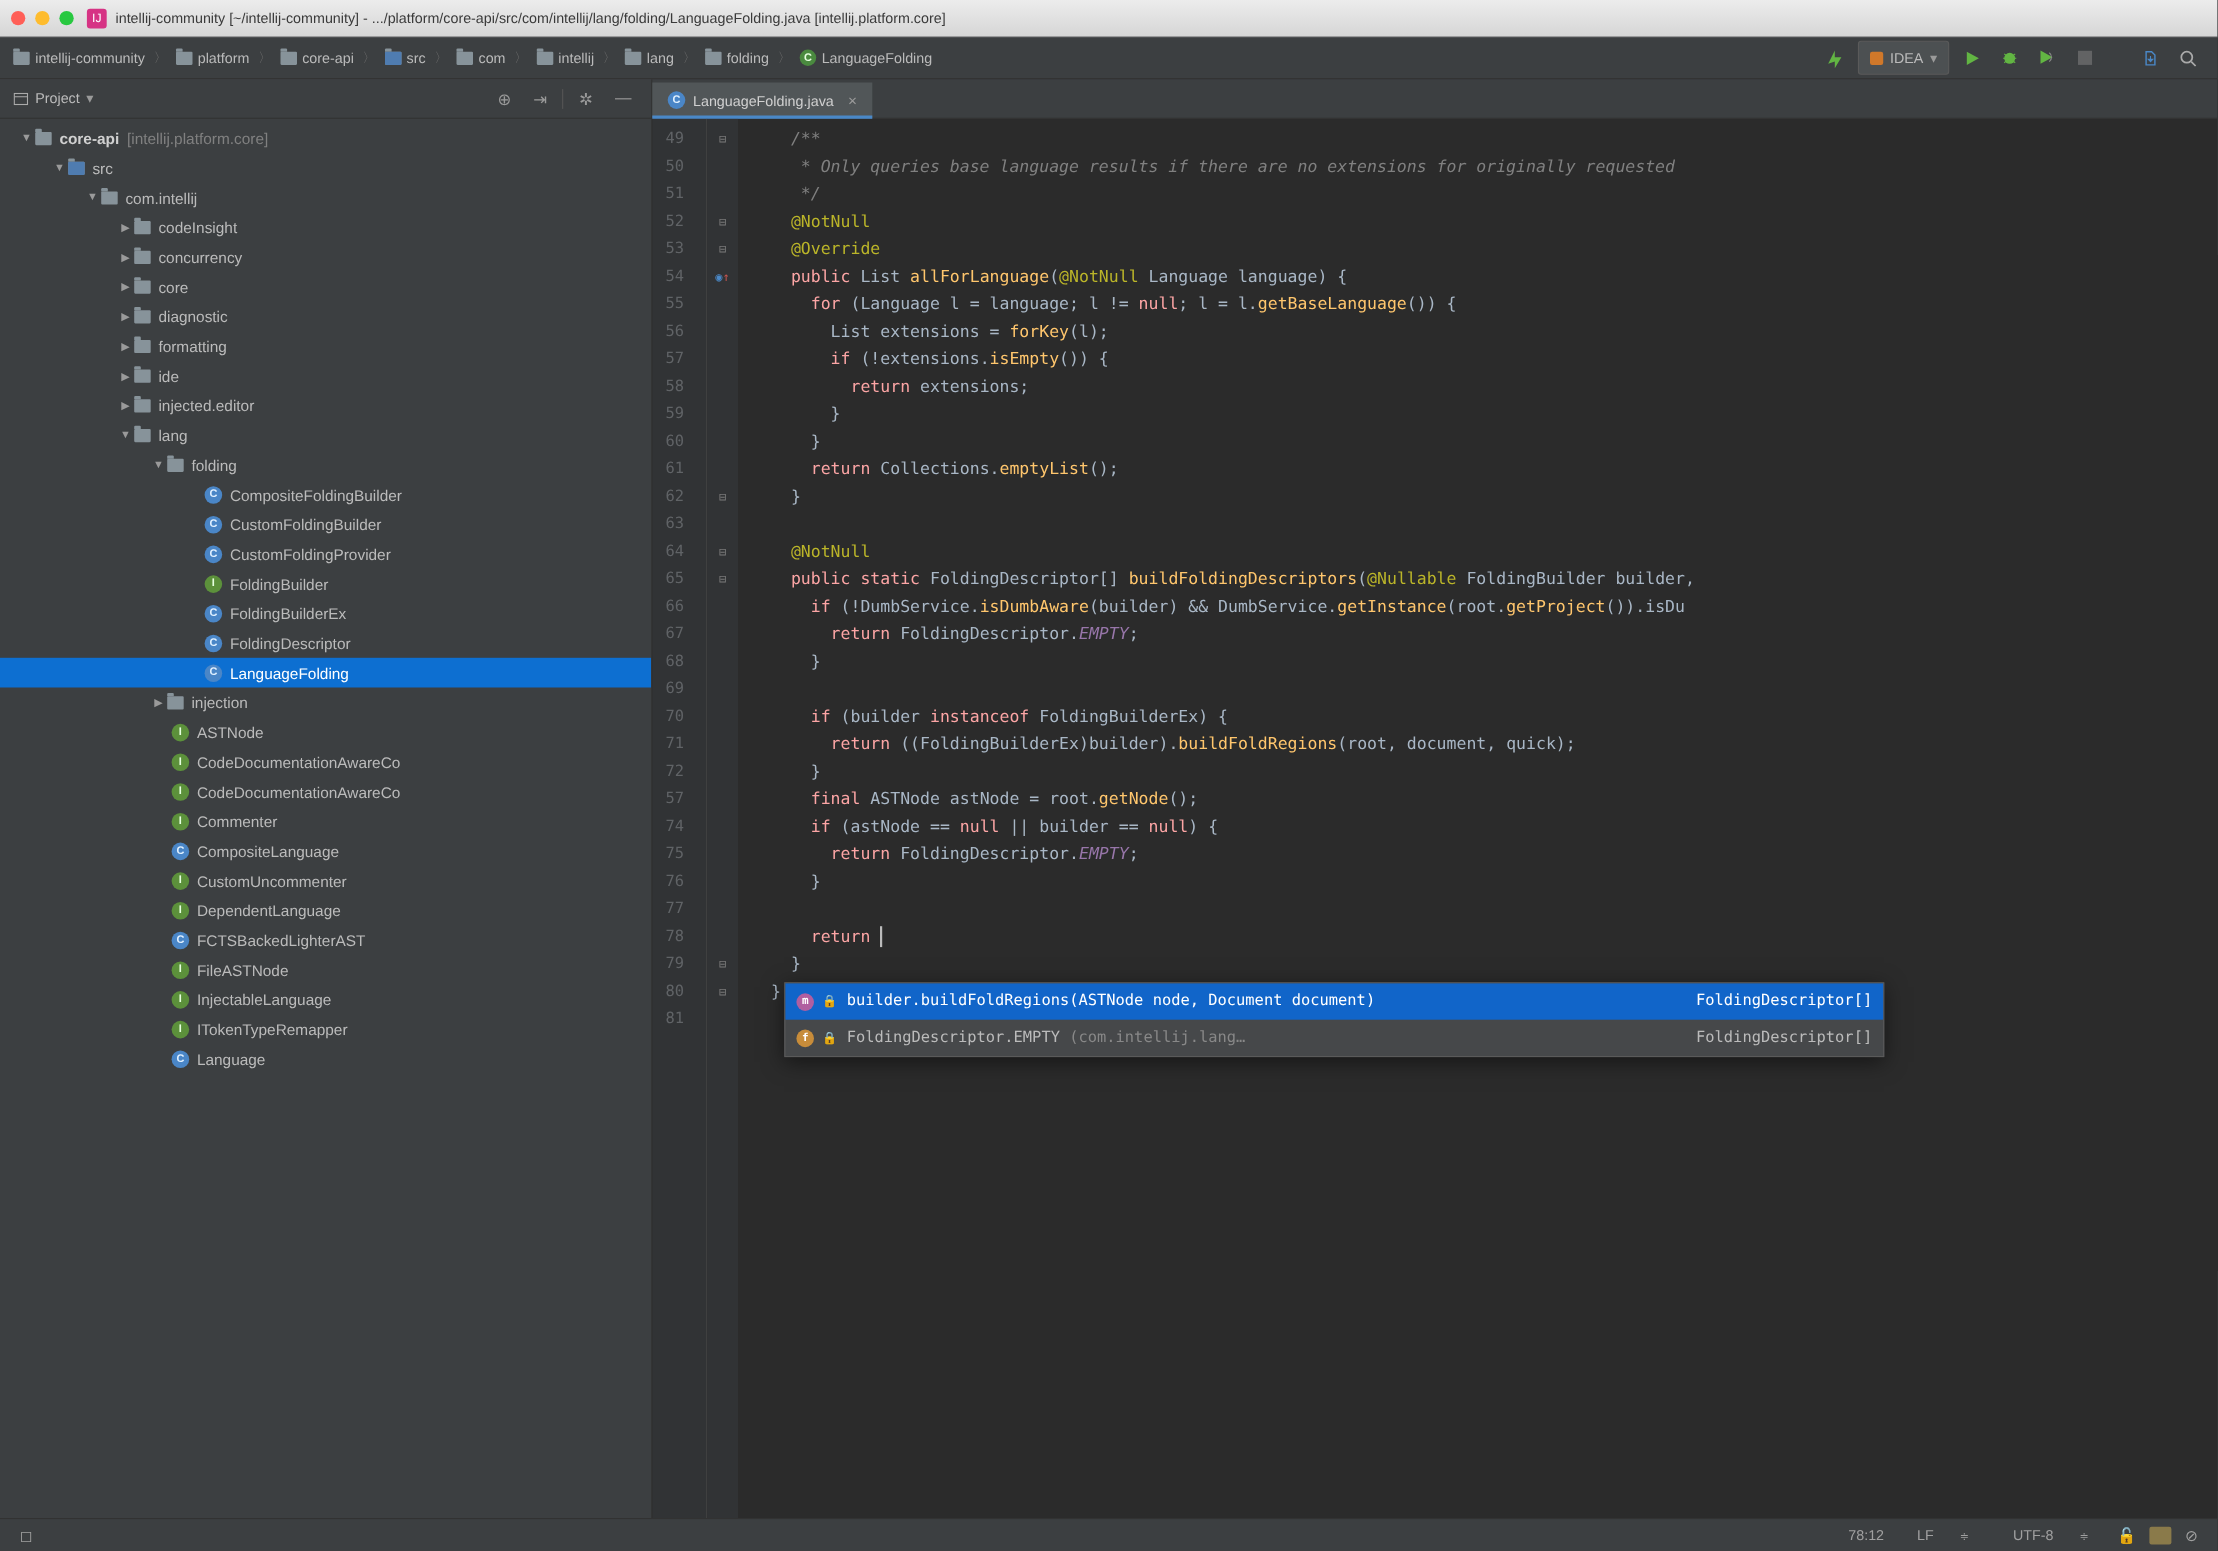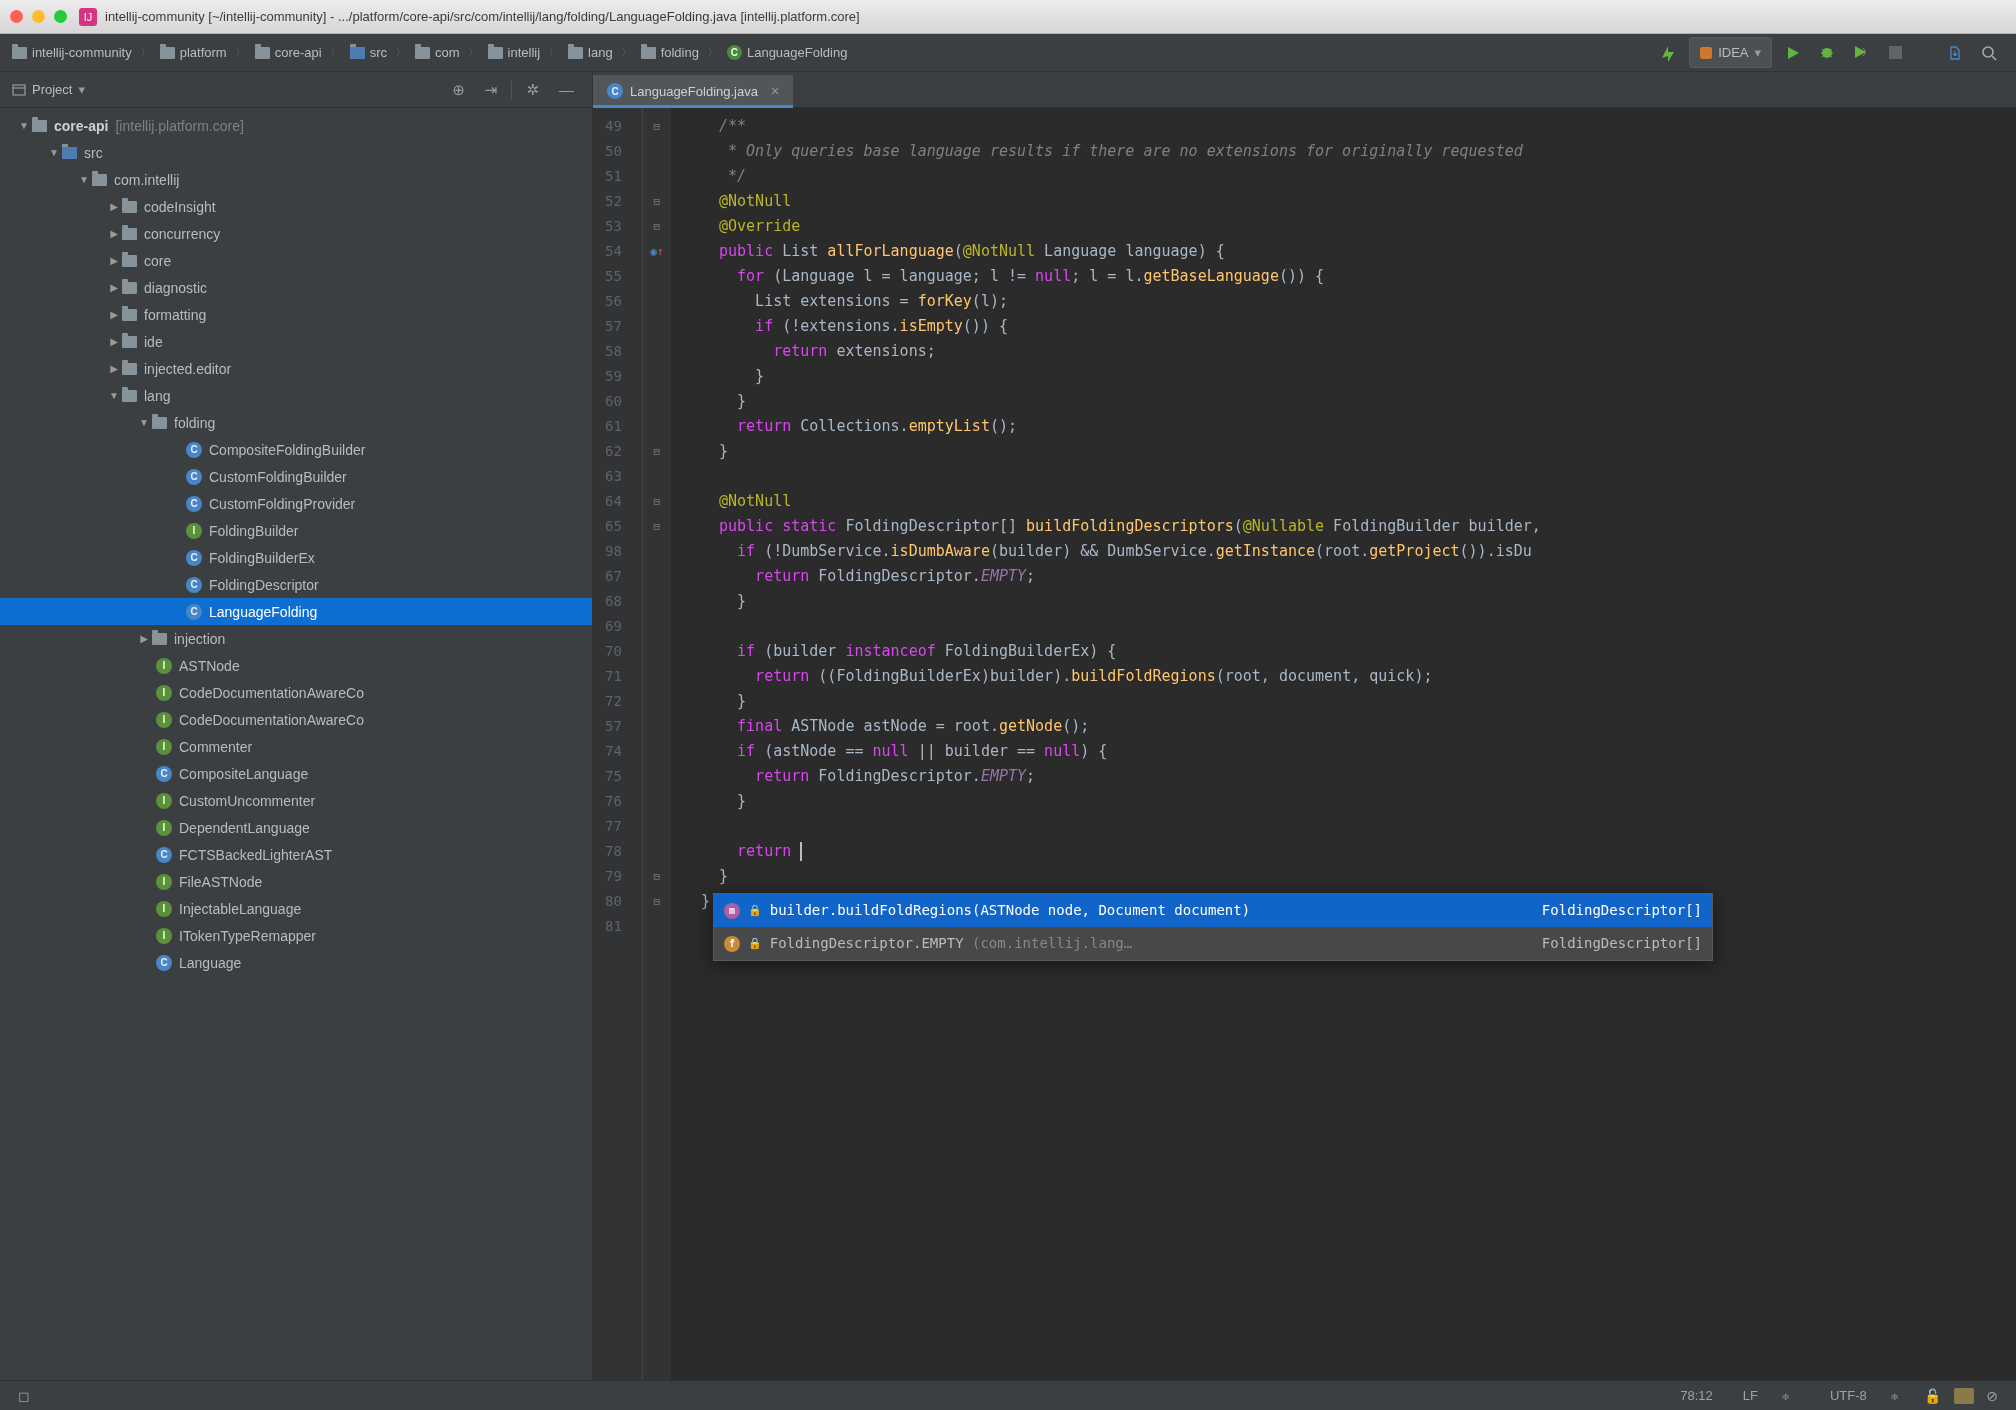--- a/index.html
+++ b/index.html
@@ -60,21 +60,21 @@
   .tab .close{color:#9a9a9a;font-size:14px;margin-left:6px}
   .editor{flex:1;display:flex;font-family:"Menlo","Consolas",monospace;font-size:15px;line-height:25px;position:relative;overflow:hidden}
   .gutter{background:var(--gutter);color:var(--line-num);text-align:right;padding:6px 20px 6px 12px;user-select:none;font-size:14px;border-right:1px solid #444}
   .gutter div{height:25px}
   .markers{width:28px;background:var(--gutter);padding-top:6px}
   .markers div{height:25px;text-align:center;font-size:11px;color:#7a7a7a}
   .code{flex:1;padding:6px 0 6px 12px;color:#a9b7c6;white-space:pre;position:relative}
   .code div{height:25px}
   .c-comment{color:#808080;font-style:italic}
   .c-anno{color:#bbb529}
-  .c-kw{color:#d946ef}
+  .c-kw{color:#fca5a5}
   .c-method{color:#ffc66d}
   .c-param{color:#a9b7c6}
   .c-field{color:#9876aa}
   .c-static{font-style:italic}
   .caret{display:inline-block;width:2px;height:19px;background:#bbb;vertical-align:middle;animation:blink 1.1s step-end infinite}
   @keyframes blink{50%{opacity:0}}
 
   .popup{position:absolute;left:120px;top:785px;width:1000px;background:#46484a;border:1px solid #5a5a5a;box-shadow:0 4px 18px rgba(0,0,0,0.5);font-family:"Menlo","Consolas",monospace;font-size:14px}
   .pop-row{display:flex;align-items:center;padding:4px 10px;gap:8px}
   .pop-row.sel{background:#1165c9;color:#fff}
@@ -487,21 +487,21 @@
           <div>56</div>
           <div>57</div>
           <div>58</div>
           <div>59</div>
           <div>60</div>
           <div>61</div>
           <div>62</div>
           <div>63</div>
           <div>64</div>
           <div>65</div>
-          <div>98</div>
+          <div>66</div>
           <div>67</div>
           <div>68</div>
           <div>69</div>
           <div>70</div>
           <div>71</div>
           <div>72</div>
           <div>57</div>
           <div>74</div>
           <div>75</div>
           <div>76</div>

